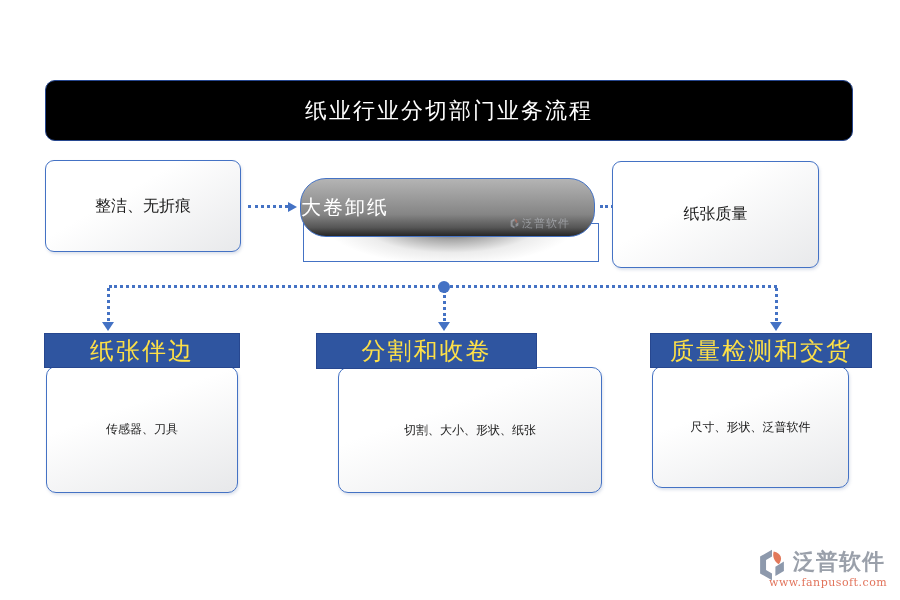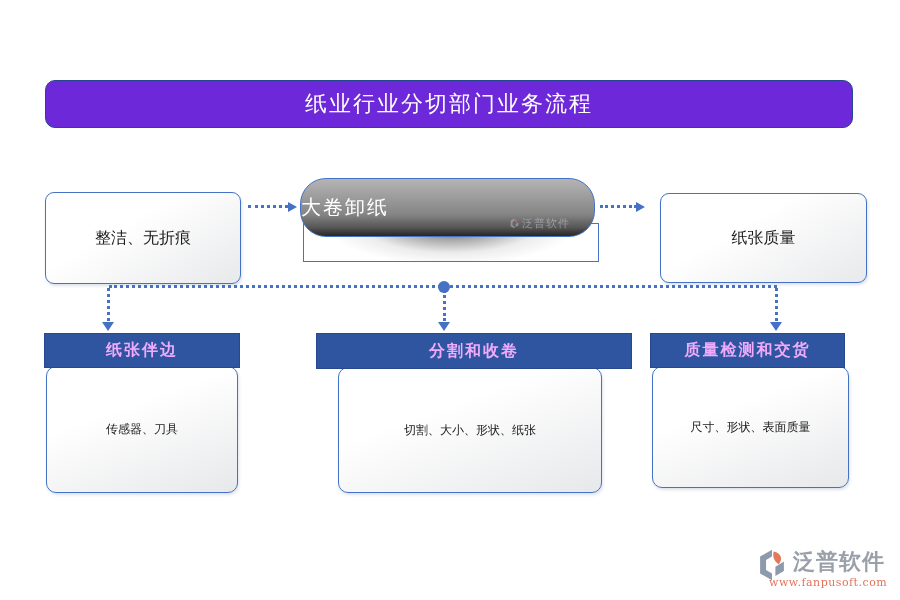--- a/index.html
+++ b/index.html
@@ -2,36 +2,35 @@
 <html><head>
 <meta charset="utf-8">
 <style>
   html,body{margin:0;padding:0;background:#fff;}
   .canvas{
     position:relative;width:900px;height:600px;background:#ffffff;overflow:hidden;
     font-family:"DejaVu Serif","Liberation Serif",serif;
   }
   
   .banner{
-    position:absolute;left:45px;top:80px;width:808px;height:48px;
-    background:#6d28d9;border:1px solid #27478f;border-radius:10px;
+    position:absolute;left:45px;top:80px;width:808px;height:61px;
+    background:#000000;border:1px solid #27478f;border-radius:10px;
     color:#fff;display:flex;align-items:center;justify-content:center;
     font-size:22px;letter-spacing:2px;box-sizing:border-box;
   }
   
   .io-box{
     position:absolute;border:1.5px solid #4472c4;border-radius:9px;
     background:linear-gradient(150deg,#ffffff 38%,#e8e9eb 100%);
     display:flex;align-items:center;justify-content:center;
     font-size:16px;color:#1a1a1a;box-sizing:border-box;
     box-shadow:1px 2px 3px rgba(120,140,180,0.25);
-    margin-top:32px;
   }
   .box-input{left:45px;top:160px;width:196px;height:92px;}
-  .box-output{left:660px;top:161px;width:207px;height:90px;}
+  .box-output{left:612px;top:161px;width:207px;height:107px;}
   
   .roll-shadow{
     position:absolute;left:303px;top:223px;width:296px;height:39px;
     border:1px solid #4472c4;box-sizing:border-box;z-index:1;
     background:
       radial-gradient(ellipse 58% 150% at 50% 0%,
         rgba(15,15,15,0.88) 0%,rgba(60,60,60,0.45) 28%,
         rgba(150,150,150,0.18) 52%,rgba(255,255,255,0) 74%),
       #ffffff;
   }
@@ -57,35 +56,35 @@
     position:absolute;width:0;height:0;
     border-top:9px solid #4472c4;border-left:6px solid transparent;border-right:6px solid transparent;
   }
   .junction-dot{
     position:absolute;left:438px;top:281px;width:12px;height:12px;border-radius:50%;
     background:#4472c4;z-index:3;
   }
   
   .dept-header{
     position:absolute;background:#2f55a0;border:1px solid #27478f;box-sizing:border-box;
-    color:#f0abfc;display:flex;align-items:center;justify-content:center;
-    font-size:16px;letter-spacing:2px;z-index:2;font-weight:bold;
+    color:#fde047;display:flex;align-items:center;justify-content:center;
+    font-size:24px;letter-spacing:2px;z-index:2;
   }
   .dept-body{
     position:absolute;border:1.5px solid #4472c4;border-radius:10px;box-sizing:border-box;
     background:linear-gradient(160deg,#ffffff 35%,#e7e8ea 100%);
     display:flex;align-items:center;justify-content:center;
     font-size:12px;color:#1a1a1a;z-index:1;
     box-shadow:1px 2px 3px rgba(120,140,180,0.25);
   }
   .d1h{left:44px;top:333px;width:196px;height:35px;}
   .d1b{left:46px;top:366px;width:192px;height:127px;}
-  .d2h{left:316px;top:333px;width:316px;height:36px;}
+  .d2h{left:316px;top:333px;width:221px;height:36px;}
   .d2b{left:318px;top:367px;width:264px;height:126px;margin-left:20px;}
-  .d3h{left:650px;top:333px;width:195px;height:35px;}
+  .d3h{left:650px;top:333px;width:222px;height:35px;}
   .d3b{left:652px;top:366px;width:197px;height:122px;}
   
   .brand{position:absolute;left:753px;top:547px;width:144px;height:48px;}
   .brand-name{
     position:absolute;left:40px;top:0px;font-size:22px;font-weight:bold;
     color:#9aa0aa;letter-spacing:1px;
   }
   .brand-url{
     position:absolute;left:16px;top:29px;font-size:11px;color:#e2745c;letter-spacing:0.5px;
   }
@@ -150,21 +149,21 @@
     <span>分割和收卷</span>
   </div>
   <div class="dept-body d2b">
     <span>切割、大小、形状、纸张</span>
   </div>
 
   <div class="dept-header d3h">
     <span>质量检测和交货</span>
   </div>
   <div class="dept-body d3b">
-    <span>尺寸、形状、表面质量</span>
+    <span>尺寸、形状、泛普软件</span>
   </div>
 
   <div class="brand">
     <svg class="brand-icon" width="34" height="34" viewBox="0 0 40 40">
       <path fill="#8d99ac" d="M20 2 L6 10 L6 30 L20 38 L20 30 L13 26 L13 14 L20 10 Z"></path>
       <path fill="#e2795b" d="M22 4 C31 6 33 13 28 19 C23 16 20 10 22 4 Z"></path>
       <path fill="#8d99ac" d="M24 22 L34 16 L34 27 L24 33 Z"></path>
     </svg>
     <span class="brand-name">泛普软件</span>
     <span class="brand-url">www.fanpusoft.com</span>

